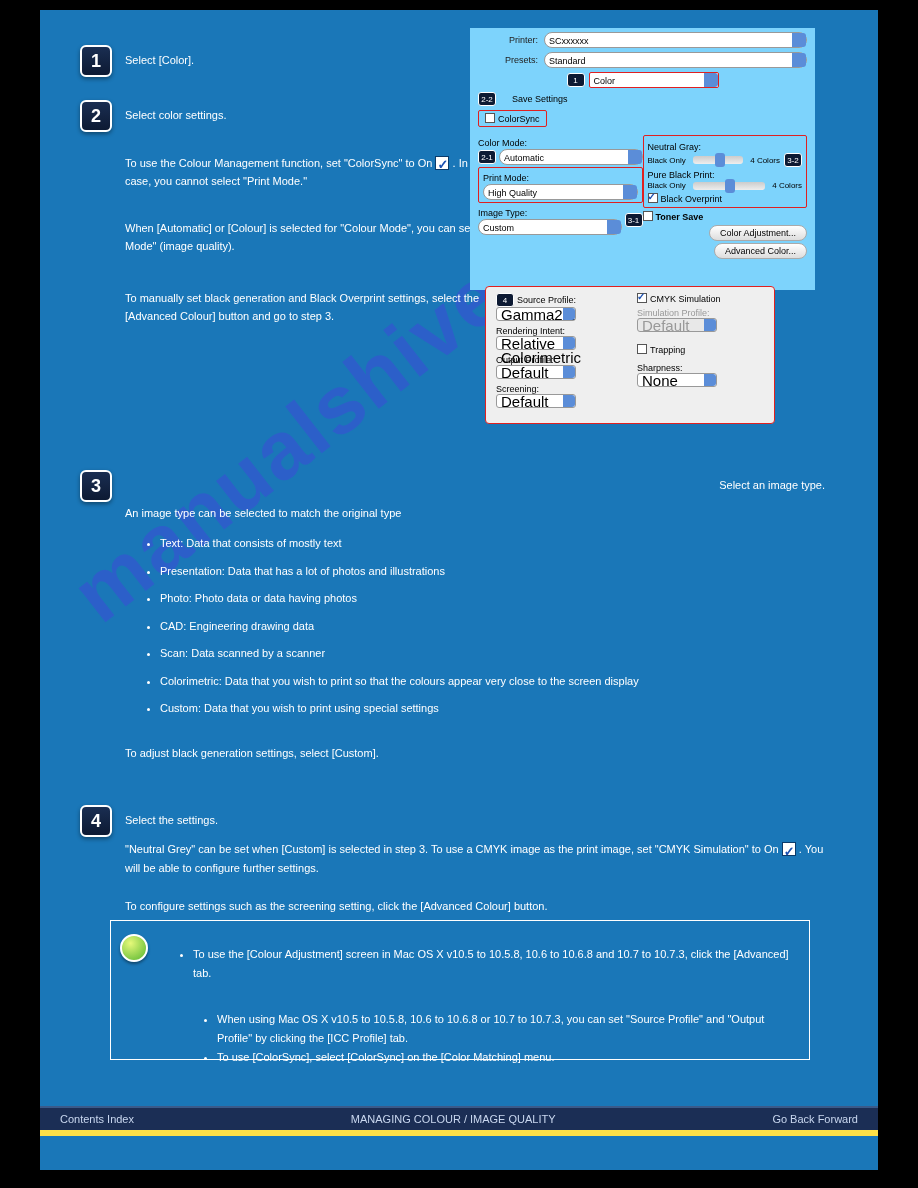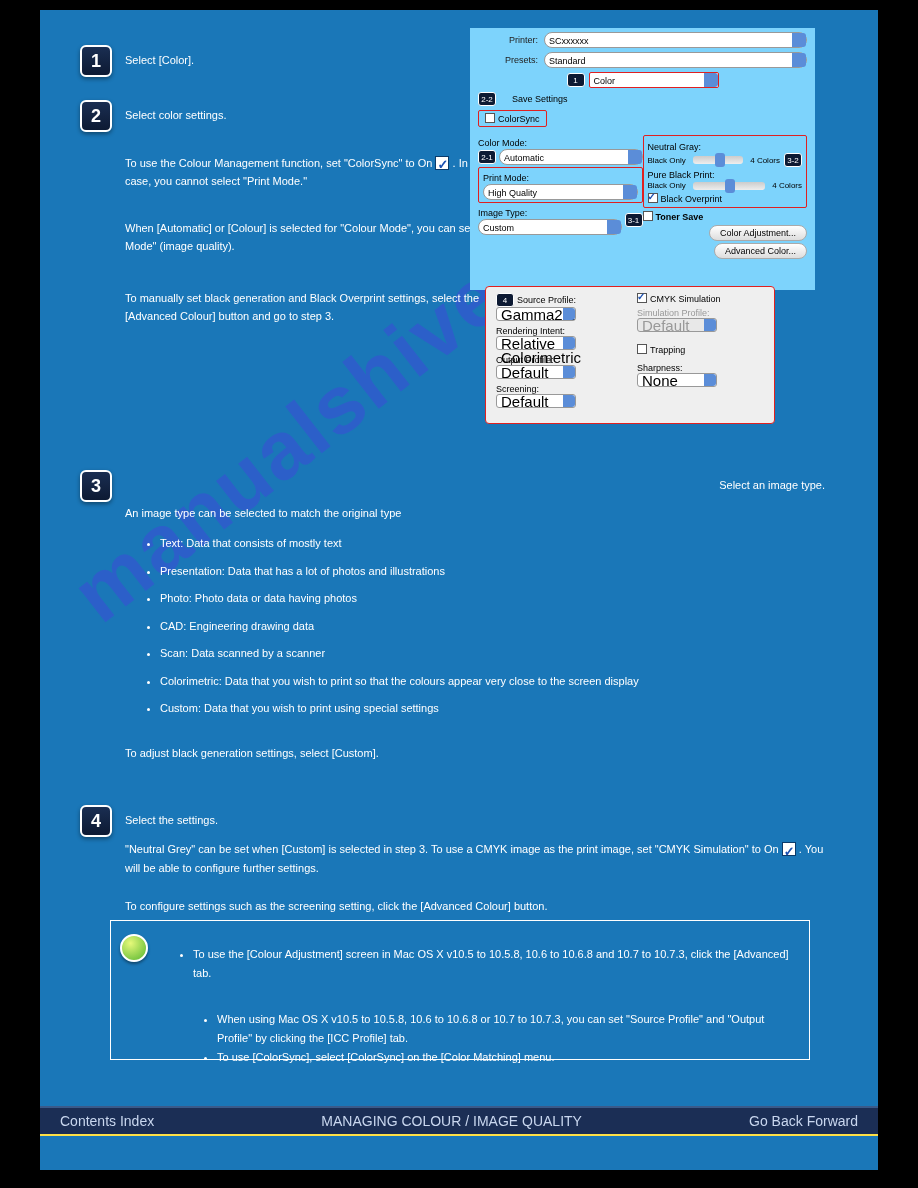--- a/index.html
+++ b/index.html
@@ -22,21 +22,21 @@
 .t3 { left: 85px; top: 467px; width: 700px; text-align: right; }
 .t3b { left: 85px; top: 495px; width: 700px; }
 ul.opts { position: absolute; left: 120px; top: 520px; list-style: disc; color: #fff; font-size: 11px; line-height: 2.5; }
 .t3c { position: absolute; left: 85px; top: 735px; width: 700px; }
 .t4 { left: 85px; top: 802px; width: 700px; }
 .t4b { left: 85px; top: 830px; width: 700px; line-height: 1.7; }
 .notebox { position: absolute; left: 70px; top: 910px; width: 700px; height: 140px; border: 1px solid #fff; padding: 16px 18px 16px 58px; }
 .noteicon { position: absolute; left: 80px; top: 924px; width: 28px; height: 28px; border-radius: 50%; background: radial-gradient(circle at 35% 30%, #e6f97a, #55b52f); border: 2px solid #fff; box-shadow: 0 2px 3px rgba(0,0,0,.4); }
 .notebox ul { list-style: disc; margin-left: 24px; line-height: 1.7; margin-top: 8px; }
 .notebox ul ul { margin-top: 28px; }
-.footer-bar { position: absolute; left: 0; bottom: 34px; width: 100%; height: 30px; background: #1b2e55; border-top: 2px solid #3a5a8a; border-bottom: 2px solid #fde047; display: flex; align-items: center; justify-content: space-between; padding: 0 20px; font-size: 14px; color: #c9d7ef; }
+.footer-bar { position: absolute; left: 0; bottom: 34px; width: 100%; height: 30px; background: #1b2e55; border-top: 2px solid #3a5a8a; border-bottom: 6px solid #fde047; display: flex; align-items: center; justify-content: space-between; padding: 0 20px; font-size: 11px; color: #c9d7ef; }
 .watermark { position: absolute; left: 140px; top: 300px; width: 620px; height: 620px; pointer-events: none; color: #3b4dd8; font-size: 82px; font-weight: bold; transform: rotate(-38deg); opacity: .55; letter-spacing: 2px; }
 
 
 .dlg1 { position: absolute; left: 430px; top: 18px; width: 345px; height: 262px; background: #7dd3fc; color: #000; font-size: 9px; }
 .dlg1 .row { display: flex; align-items: center; margin: 4px 8px; }
 .dlg1 .lbl { width: 60px; text-align: right; margin-right: 6px; color: #222; }
 .dropdown { flex: 1; background: #fff; border: 1px solid #999; border-radius: 8px; height: 16px; padding: 0 4px; position: relative; font-size: 9px; line-height: 16px; }
 .dropdown::after { content: ""; position: absolute; right: 0; top: 0; width: 14px; height: 100%; background: #5b8dd8; border-radius: 0 3px 3px 0; }
 .redbox { border: 1.5px solid #e02020; border-radius: 2px; }
 .subbadge { width: 18px; height: 14px; background: #0d1a33; border: 1px solid #fff; color: #fff; font-size: 8px; display: inline-flex; align-items: center; justify-content: center; border-radius: 3px; }

